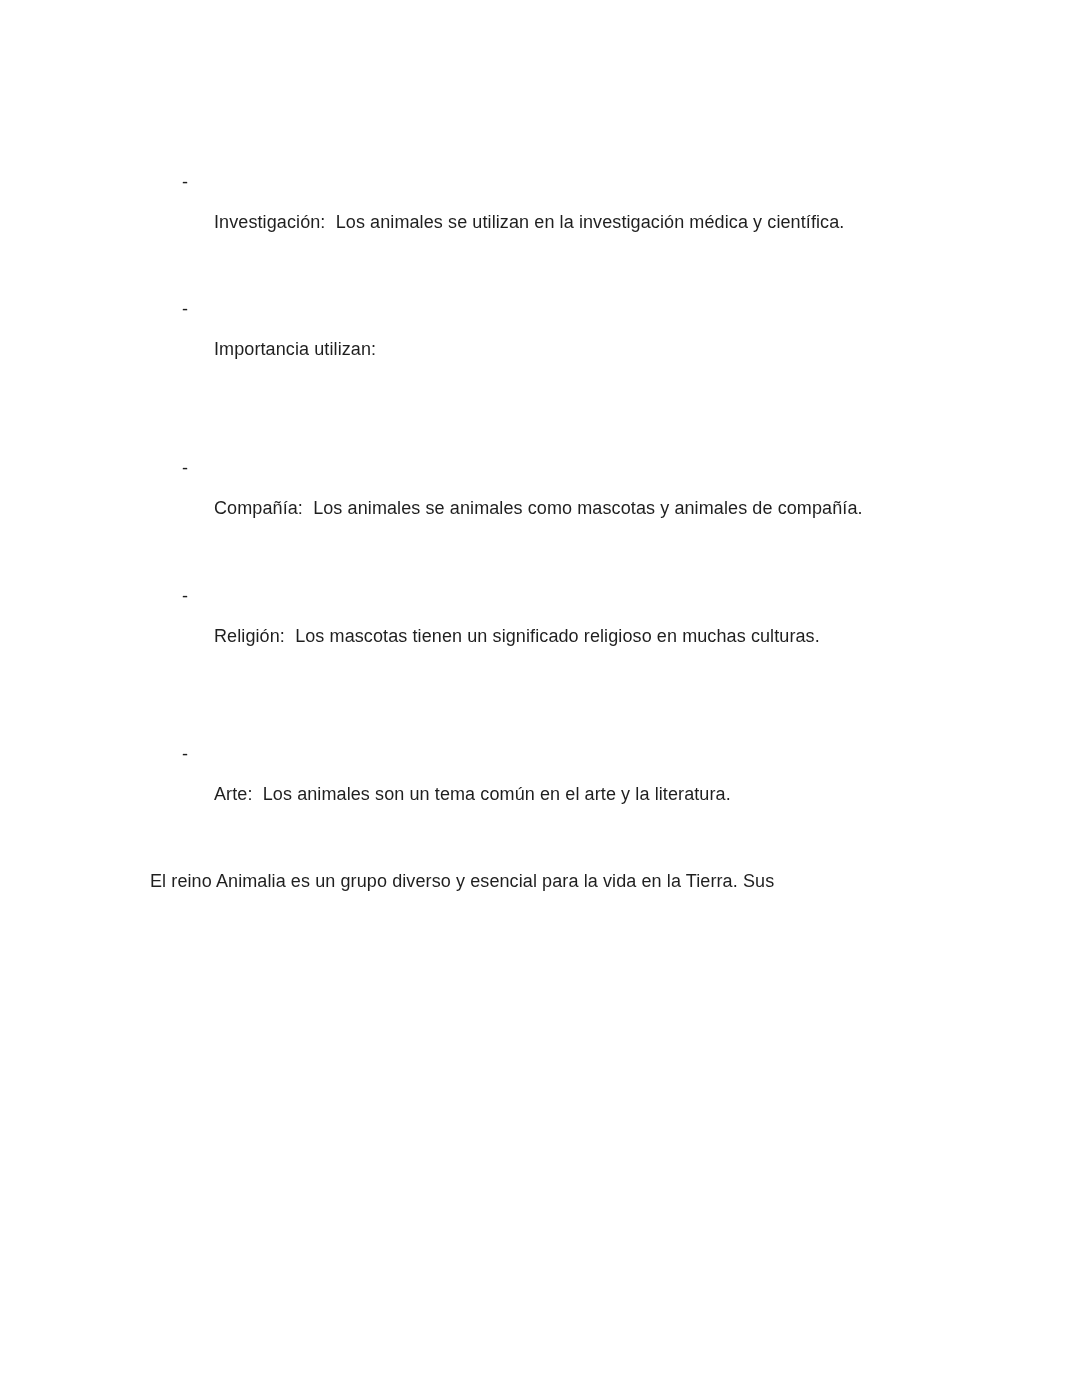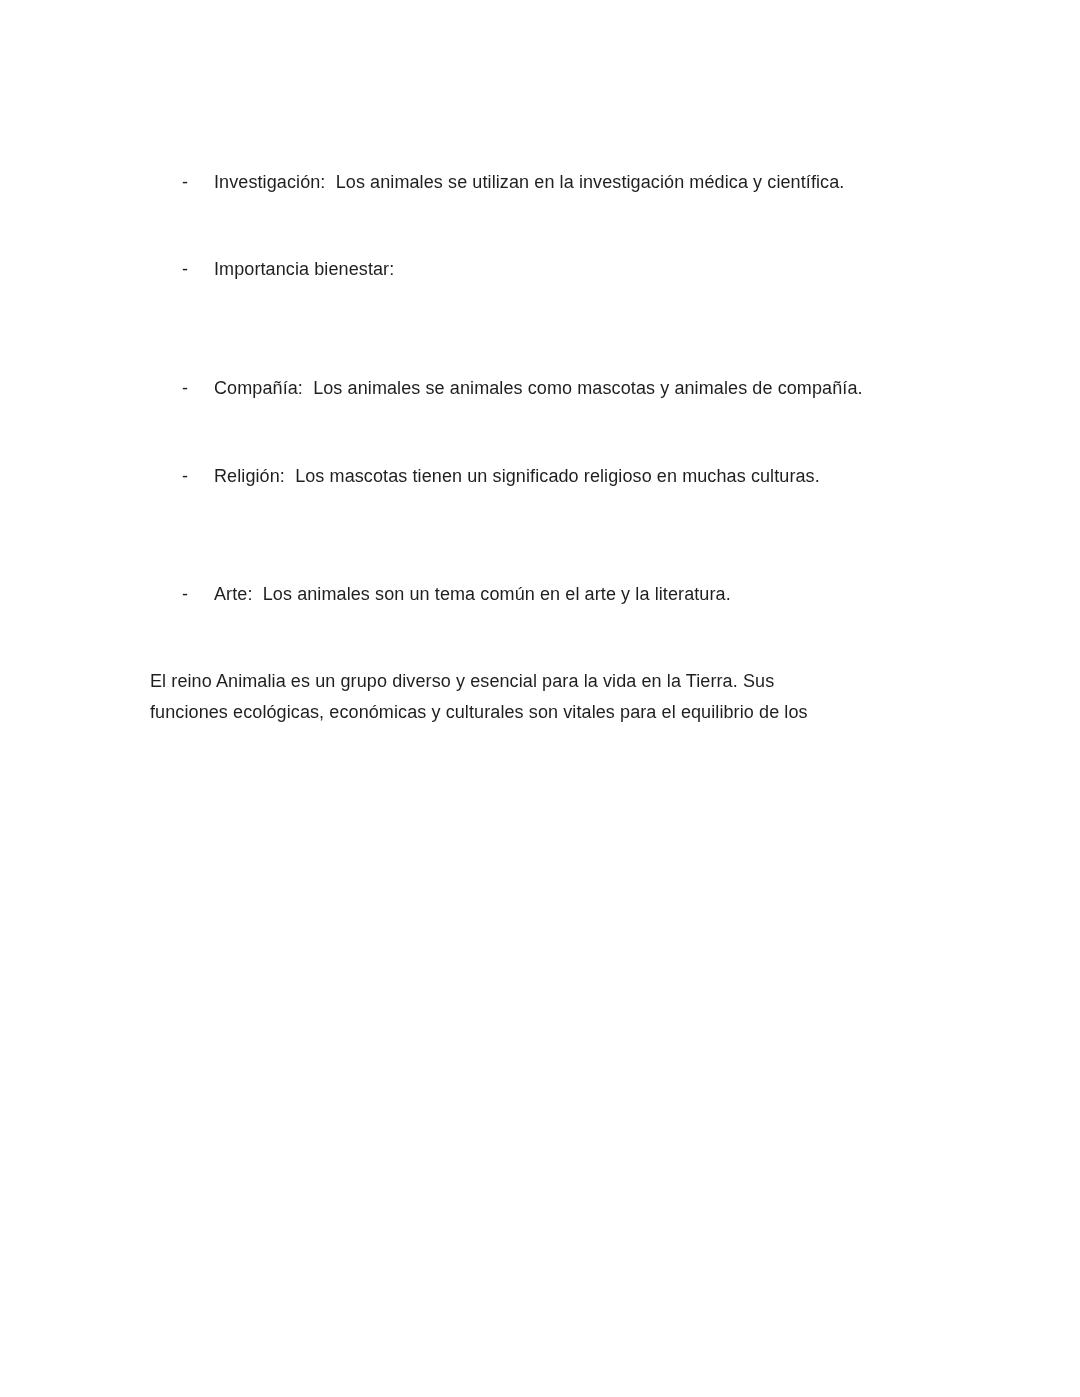--- a/index.html
+++ b/index.html
@@ -27,20 +27,21 @@
     white-space: pre;
   }
   .bullet-marker {
     flex: 0 0 64px;
     width: 64px;
     padding-left: 32px;
     box-sizing: border-box;
   }
   .bullet-text {
     flex: 1 1 auto;
+    margin-top: 40px;
   }
   
   .bullet-item.gap-single { margin-bottom: 56px; }
   .bullet-item.gap-double { margin-bottom: 88px; }
   .bullet-item.gap-mid    { margin-bottom: 57px; }
   .bullet-item.gap-large  { margin-bottom: 87px; }
   .closing-paragraph {
     max-width: 780px;
   }
   .closing-paragraph .para-line {
@@ -52,36 +53,35 @@
 
 <div class="page">
 
   <div class="bullet-item gap-single">
     <span class="bullet-marker">-</span>
     <span class="bullet-text">Investigación:  Los animales se utilizan en la investigación médica y científica.</span>
   </div>
 
   <div class="bullet-item gap-double">
     <span class="bullet-marker">-</span>
-    <span class="bullet-text">Importancia bienestar:</span>
+    <span class="bullet-text">Importancia utilizan:</span>
   </div>
 
   <div class="bullet-item gap-mid">
     <span class="bullet-marker">-</span>
     <span class="bullet-text">Compañía:  Los animales se animales como mascotas y animales de compañía.</span>
   </div>
 
   <div class="bullet-item gap-large">
     <span class="bullet-marker">-</span>
     <span class="bullet-text">Religión:  Los mascotas tienen un significado religioso en muchas culturas.</span>
   </div>
 
   <div class="bullet-item gap-single">
     <span class="bullet-marker">-</span>
     <span class="bullet-text">Arte:  Los animales son un tema común en el arte y la literatura.</span>
   </div>
 
   <div class="closing-paragraph">
     <div class="para-line">El reino Animalia es un grupo diverso y esencial para la vida en la Tierra. Sus</div>
-    <div class="para-line">funciones ecológicas, económicas y culturales son vitales para el equilibrio de los</div>
   </div>
 
 </div>
 
 </body></html>

